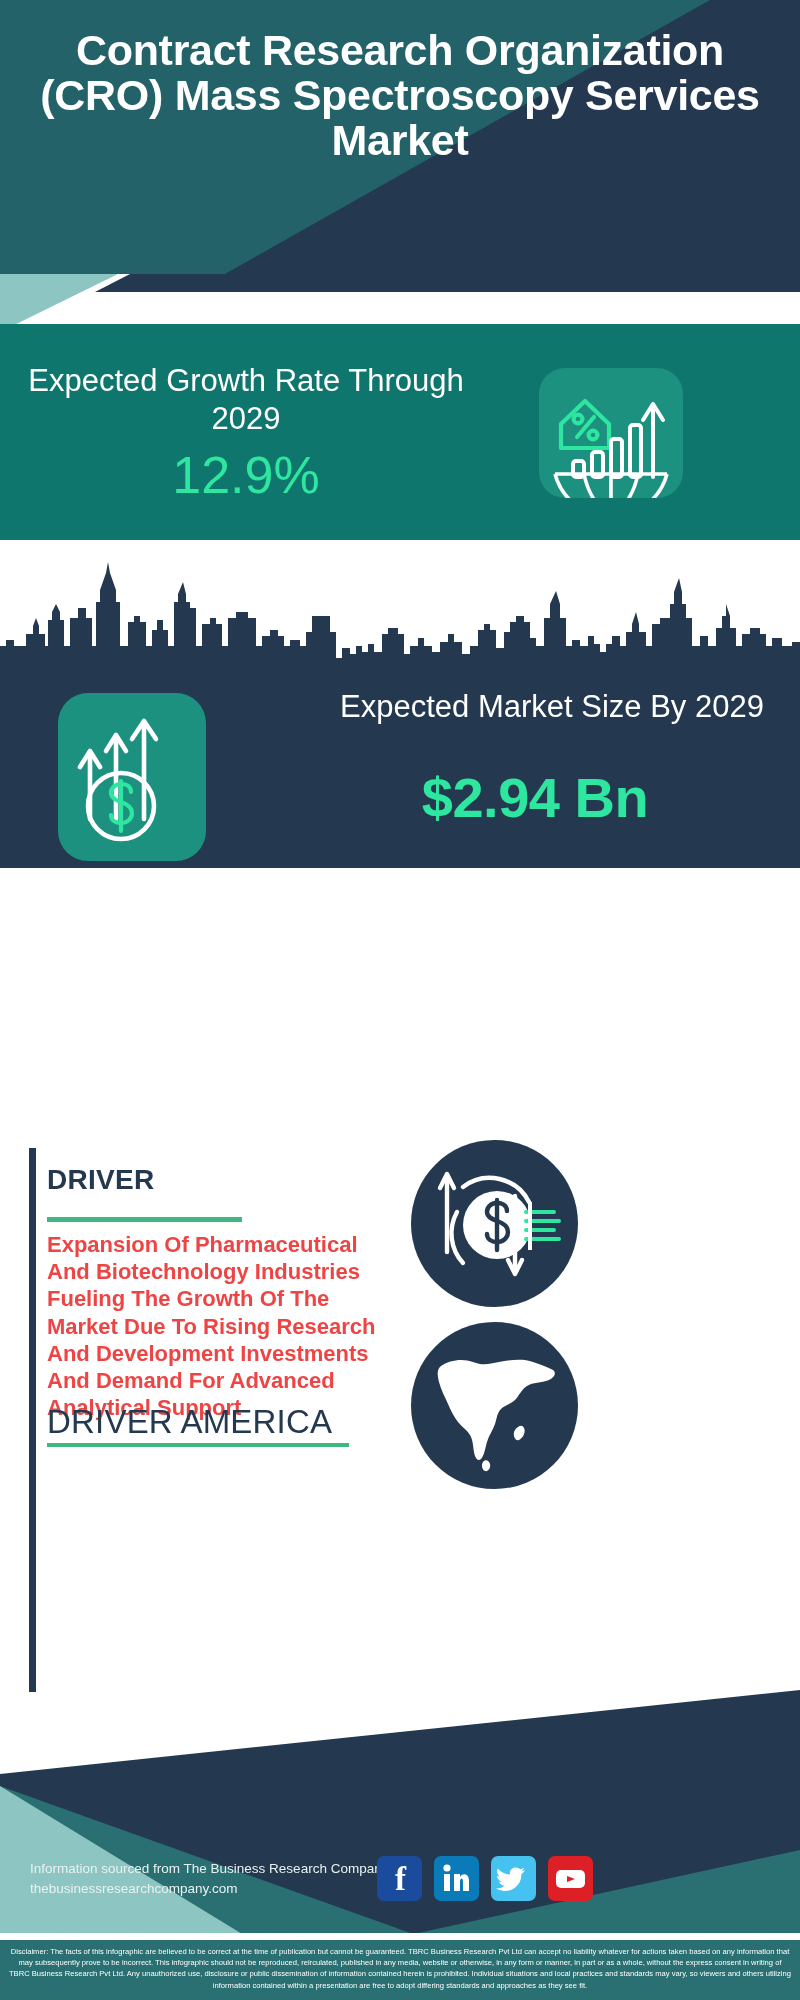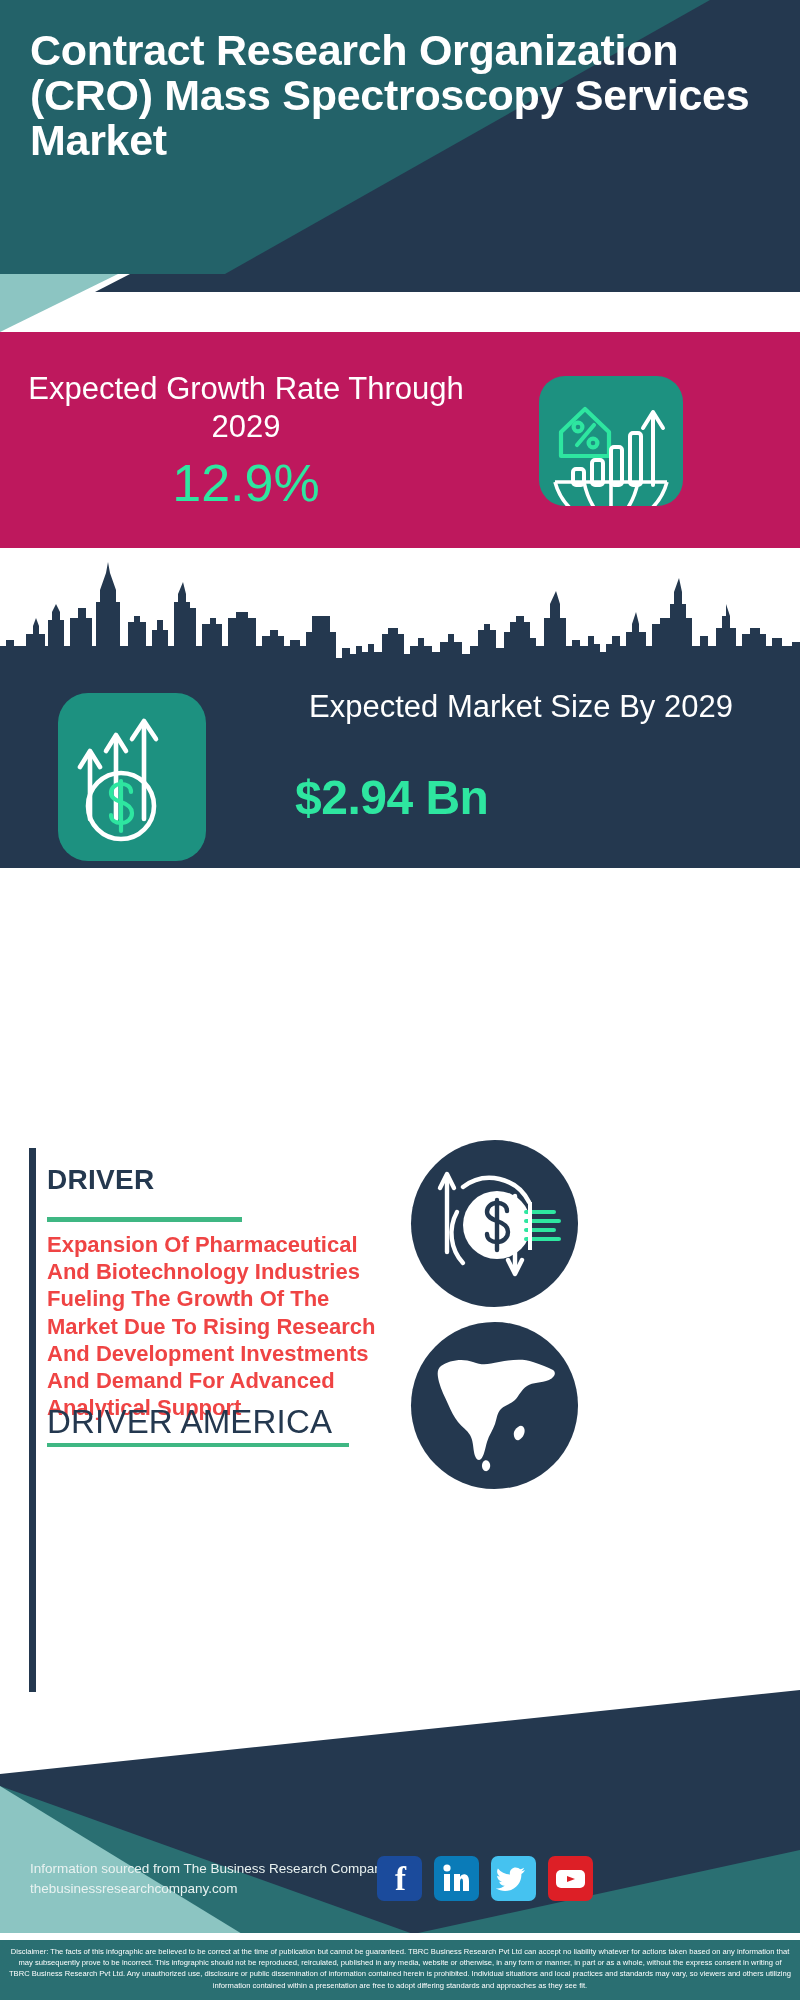--- a/index.html
+++ b/index.html
@@ -18,20 +18,21 @@
     background:#24384f; overflow:hidden;
   }
   .header .tealwedge {
     position:absolute; left:0; top:0; width:800px; height:274px;
     background:#24607a;
     background:#236269;
     clip-path: polygon(0 0, 710px 0, 225px 274px, 0 274px);
   }
   .header-title {
     position:absolute; left:0; top:28px; width:800px;
+    text-align:center;
     color:#ffffff;
     font-weight:bold;
     font-size:43px;
     line-height:45px;
     letter-spacing:-0.3px;
     z-index:4;
     padding:0 30px;
   }
   .header-accent {
     position:absolute; left:0; top:274px; width:800px; height:58px;
@@ -43,22 +44,22 @@
     clip-path: polygon(0 0, 118px 0, 0 58px);
   }
   .header-accent .dk {
     position:absolute; left:0; top:0; width:800px; height:58px;
     background:#24384f;
     clip-path: polygon(130px 0, 800px 0, 800px 18px, 95px 18px);
   }
 
   
   .growth {
-    position:absolute; left:0; top:332px; width:800px; height:216px;
-    background:#be185d;
+    position:absolute; left:0; top:324px; width:800px; height:216px;
+    background:#0f766e;
   }
   .growth-label {
     position:absolute; left:26px; top:38px; width:440px;
     text-align:center;
     color:#ffffff; font-size:31px; line-height:38px; font-weight:normal;
   }
   .growth-value {
     position:absolute; left:26px; top:118px; width:440px;
     text-align:center;
     color:#2ee6a0; font-size:52px; line-height:66px; font-weight:normal;
@@ -81,26 +82,26 @@
   
   .market {
     position:absolute; left:0; top:660px; width:800px; height:208px;
     z-index:3;
   }
   .market-icon {
     position:absolute; left:58px; top:33px; width:148px; height:168px;
     background:#1d9180; border-radius:30px;
   }
   .market-label {
-    position:absolute; left:281px; top:28px; width:480px;
+    position:absolute; left:312px; top:28px; width:480px;
     text-align:center; color:#ffffff; font-size:31px; line-height:38px;
   }
   .market-value {
     position:absolute; left:295px; top:105px; width:480px;
-    color:#2ee6a0; font-size:48px; line-height:66px;
+    text-align:center; color:#2ee6a0; font-size:56px; line-height:66px;
     font-weight:bold; letter-spacing:-0.5px;
   }
 
   
   .content {
     position:absolute; left:0; top:868px; width:800px; height:832px;
     background:#ffffff;
   }
   .vbar {
     position:absolute; left:29px; top:1148px; width:7px; height:544px;

